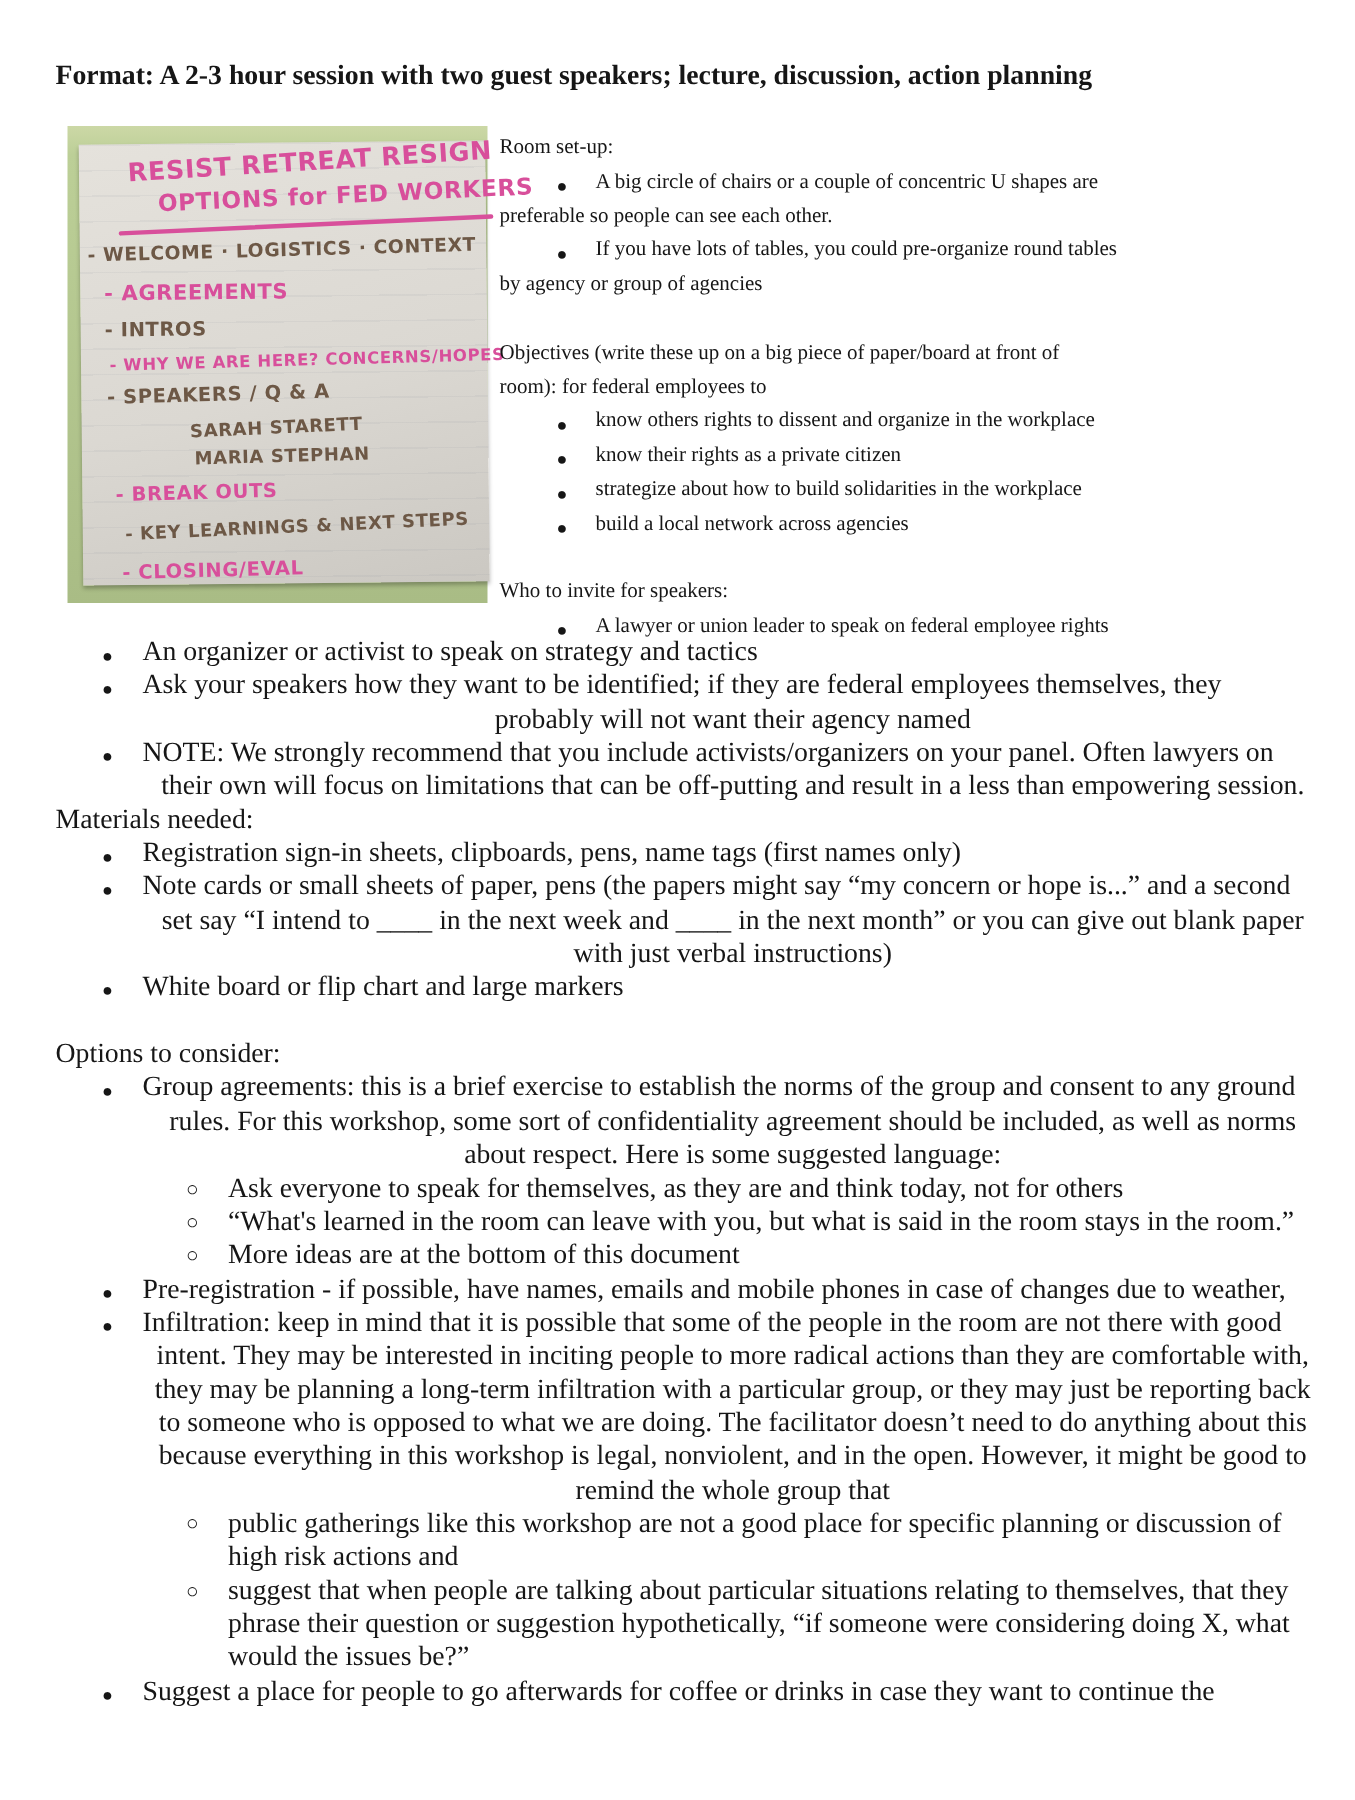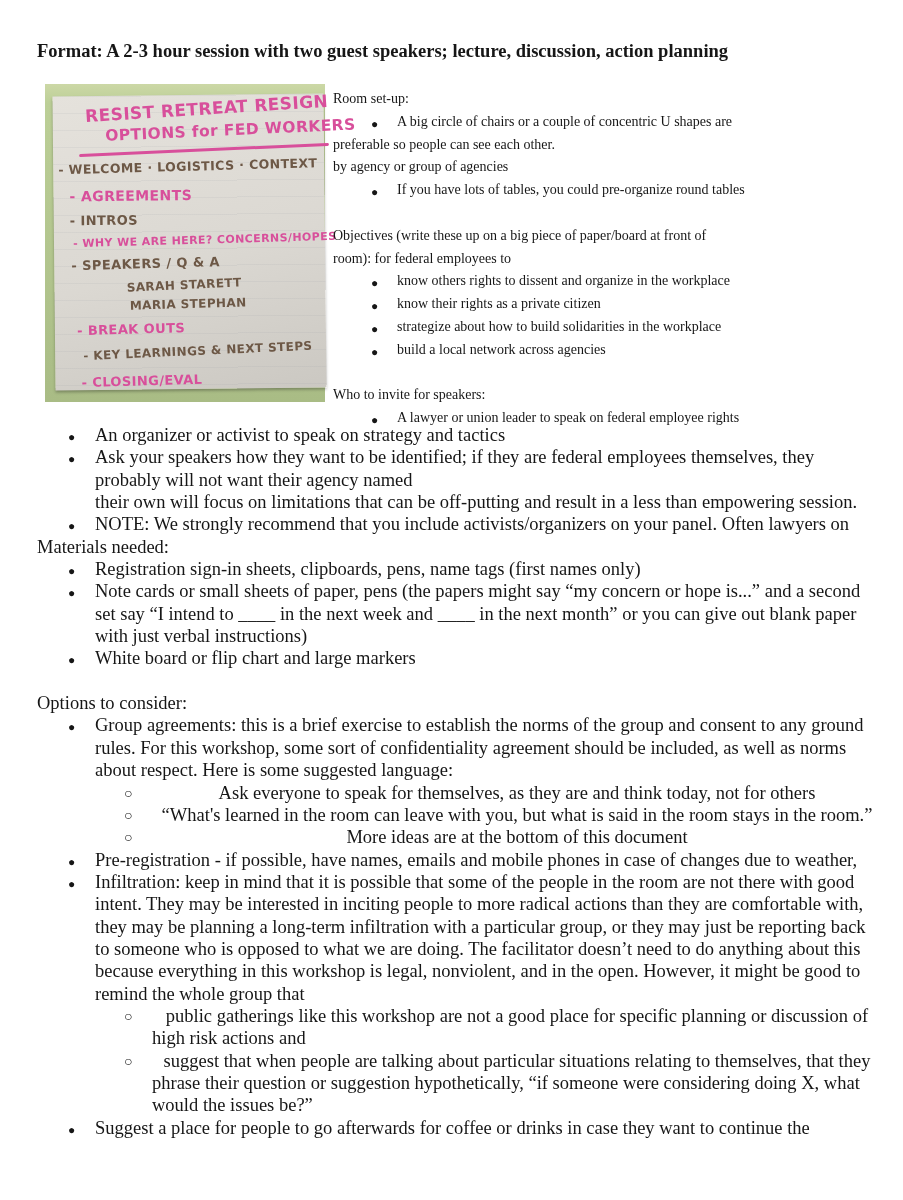--- a/index.html
+++ b/index.html
@@ -22,22 +22,22 @@
   
   .flow{position:absolute;}
   #right-col{left:333px;top:88px;width:548px;line-height:22.8px;font-size:14px;}
   #main-flow{left:37px;top:424px;width:845px;line-height:22.35px;font-size:18.5px;}
   .line{position:relative;white-space:nowrap;}
   .line.blank{min-height:1em;}
   #right-col .b1{padding-left:64px;}
   #right-col .b1::before{content:"\25CF";position:absolute;left:38px;top:2px;font-size:12px;}
   #main-flow .b1{padding-left:58px;}
   #main-flow .b1::before{content:"\25CF";position:absolute;left:31px;top:2px;font-size:12px;}
-  #main-flow .c1{padding-left:58px;}
-  #main-flow .b2{padding-left:115px;text-align:center;}
+  #main-flow .c1{padding-left:58px;text-align:center;}
+  #main-flow .b2{padding-left:115px;}
   #main-flow .b2::before{content:"\25CB";position:absolute;left:87px;top:1px;font-size:14px;}
   #main-flow .c2{padding-left:115px;}
 </style>
 </head>
 <body>
 
 <div class="page">
 
   <div class="doc-header">Format: A 2-3 hour session with two guest speakers; lecture, discussion, action planning</div>
 
@@ -58,40 +58,40 @@
           <div class="fc-line" style="left: 26px; top: 279px; font-size: 13px; color: rgb(216, 79, 155); transform: rotate(-1deg);">- CLOSING/EVAL</div>
         </div>
       <div id="fc-rule" style="left: 26px; top: 58px; width: 250px; background: rgb(216, 79, 155); transform: rotate(-2deg);"></div>
     </div>
   </div>
 
   <div id="right-col" class="flow">
       <div class="line h">Room set-up:</div>
       <div class="line b1">A big circle of chairs or a couple of concentric U shapes are</div>
       <div class="line h">preferable so people can see each other.</div>
+      <div class="line b1">If you have lots of tables, you could pre-organize round tables</div>
       <div class="line h">by agency or group of agencies</div>
-      <div class="line b1">If you have lots of tables, you could pre-organize round tables</div>
       <div class="line blank">&nbsp;</div>
       <div class="line h">Objectives (write these up on a big piece of paper/board at front of</div>
       <div class="line h">room): for federal employees to</div>
       <div class="line b1">know others rights to dissent and organize in the workplace</div>
       <div class="line b1">know their rights as a private citizen</div>
       <div class="line b1">strategize about how to build solidarities in the workplace</div>
       <div class="line b1">build a local network across agencies</div>
       <div class="line blank">&nbsp;</div>
       <div class="line h">Who to invite for speakers:</div>
       <div class="line b1">A lawyer or union leader to speak on federal employee rights</div>
     </div>
 
   <div id="main-flow" class="flow">
       <div class="line b1">An organizer or activist to speak on strategy and tactics</div>
       <div class="line b1">Ask your speakers how they want to be identified; if they are federal employees themselves, they</div>
       <div class="line c1">probably will not want their agency named</div>
+      <div class="line b1">NOTE: We strongly recommend that you include activists/organizers on your panel. Often lawyers on</div>
       <div class="line c1">their own will focus on limitations that can be off-putting and result in a less than empowering session.</div>
-      <div class="line b1">NOTE: We strongly recommend that you include activists/organizers on your panel. Often lawyers on</div>
       <div class="line h">Materials needed:</div>
       <div class="line b1">Registration sign-in sheets, clipboards, pens, name tags (first names only)</div>
       <div class="line b1">Note cards or small sheets of paper, pens (the papers might say “my concern or hope is...” and a second</div>
       <div class="line c1">set say “I intend to ____ in the next week and ____ in the next month” or you can give out blank paper</div>
       <div class="line c1">with just verbal instructions)</div>
       <div class="line b1">White board or flip chart and large markers</div>
       <div class="line blank">&nbsp;</div>
       <div class="line h">Options to consider:</div>
       <div class="line b1">Group agreements: this is a brief exercise to establish the norms of the group and consent to any ground</div>
       <div class="line c1">rules. For this workshop, some sort of confidentiality agreement should be included, as well as norms</div>

